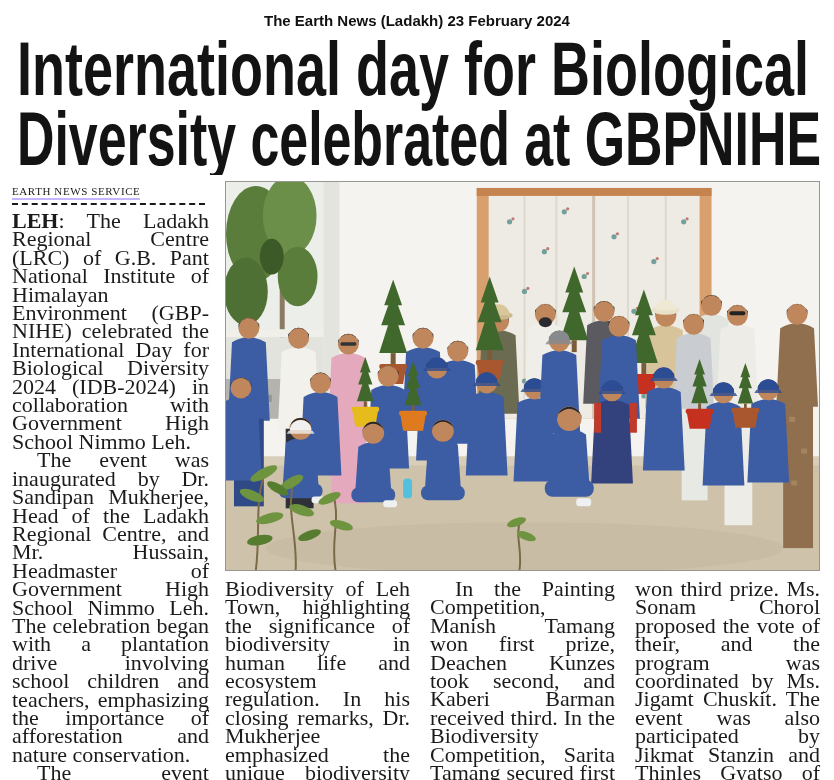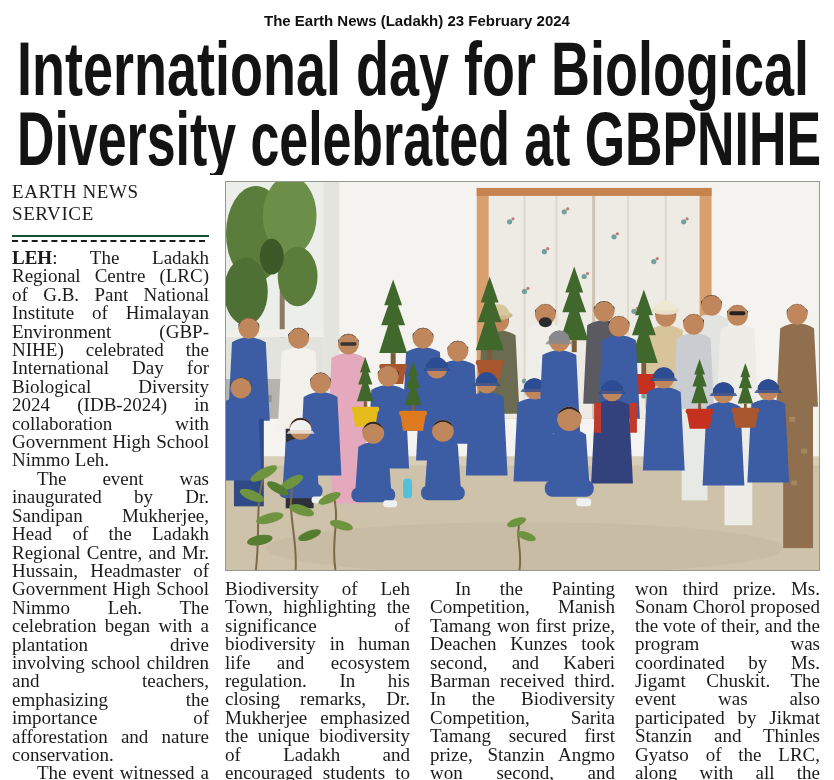--- a/index.html
+++ b/index.html
@@ -18,26 +18,26 @@
     font-family:"Liberation Sans", sans-serif;
     font-weight:bold;fill:#131313;
   }
   .content{
     display:flex;align-items:flex-start;
     padding:6px 14px 0 12px;gap:16px;
   }
   .col-left{width:197px;flex:none;}
   .byline-wrap{margin-bottom:7px;}
   .byline{
-    display:inline-block;font-size:19px;letter-spacing:0.6px;
-    border-bottom:2px solid #14532d;padding-bottom:10px;color:#1b1b1b;
+    display:inline-block;font-size:11px;letter-spacing:0.6px;
+    border-bottom:2px solid #c4b5fd;padding-bottom:1px;color:#1b1b1b;
   }
   .byline-dashes{width:193px;border-top:2.5px dashed #1b1b1b;margin-top:3px;}
   .body-text p{
-    margin:0;font-size:19px;line-height:18.4px;
+    margin:0;font-size:22px;line-height:18.4px;
     text-align:justify;color:#1b1b1b;font-family:Liberation Serif, serif;
   }
   .body-text p.ind{text-indent:25px;}
   .lead-loc{font-weight:bold;}
   .right-area{flex:1;min-width:0;}
   .photo{
     margin:0;width:100%;height:390px;box-sizing:border-box;
     border:1px solid #979792;background:#f3f2ee;
   }
   .photo svg{display:block;width:100%;height:100%;}

